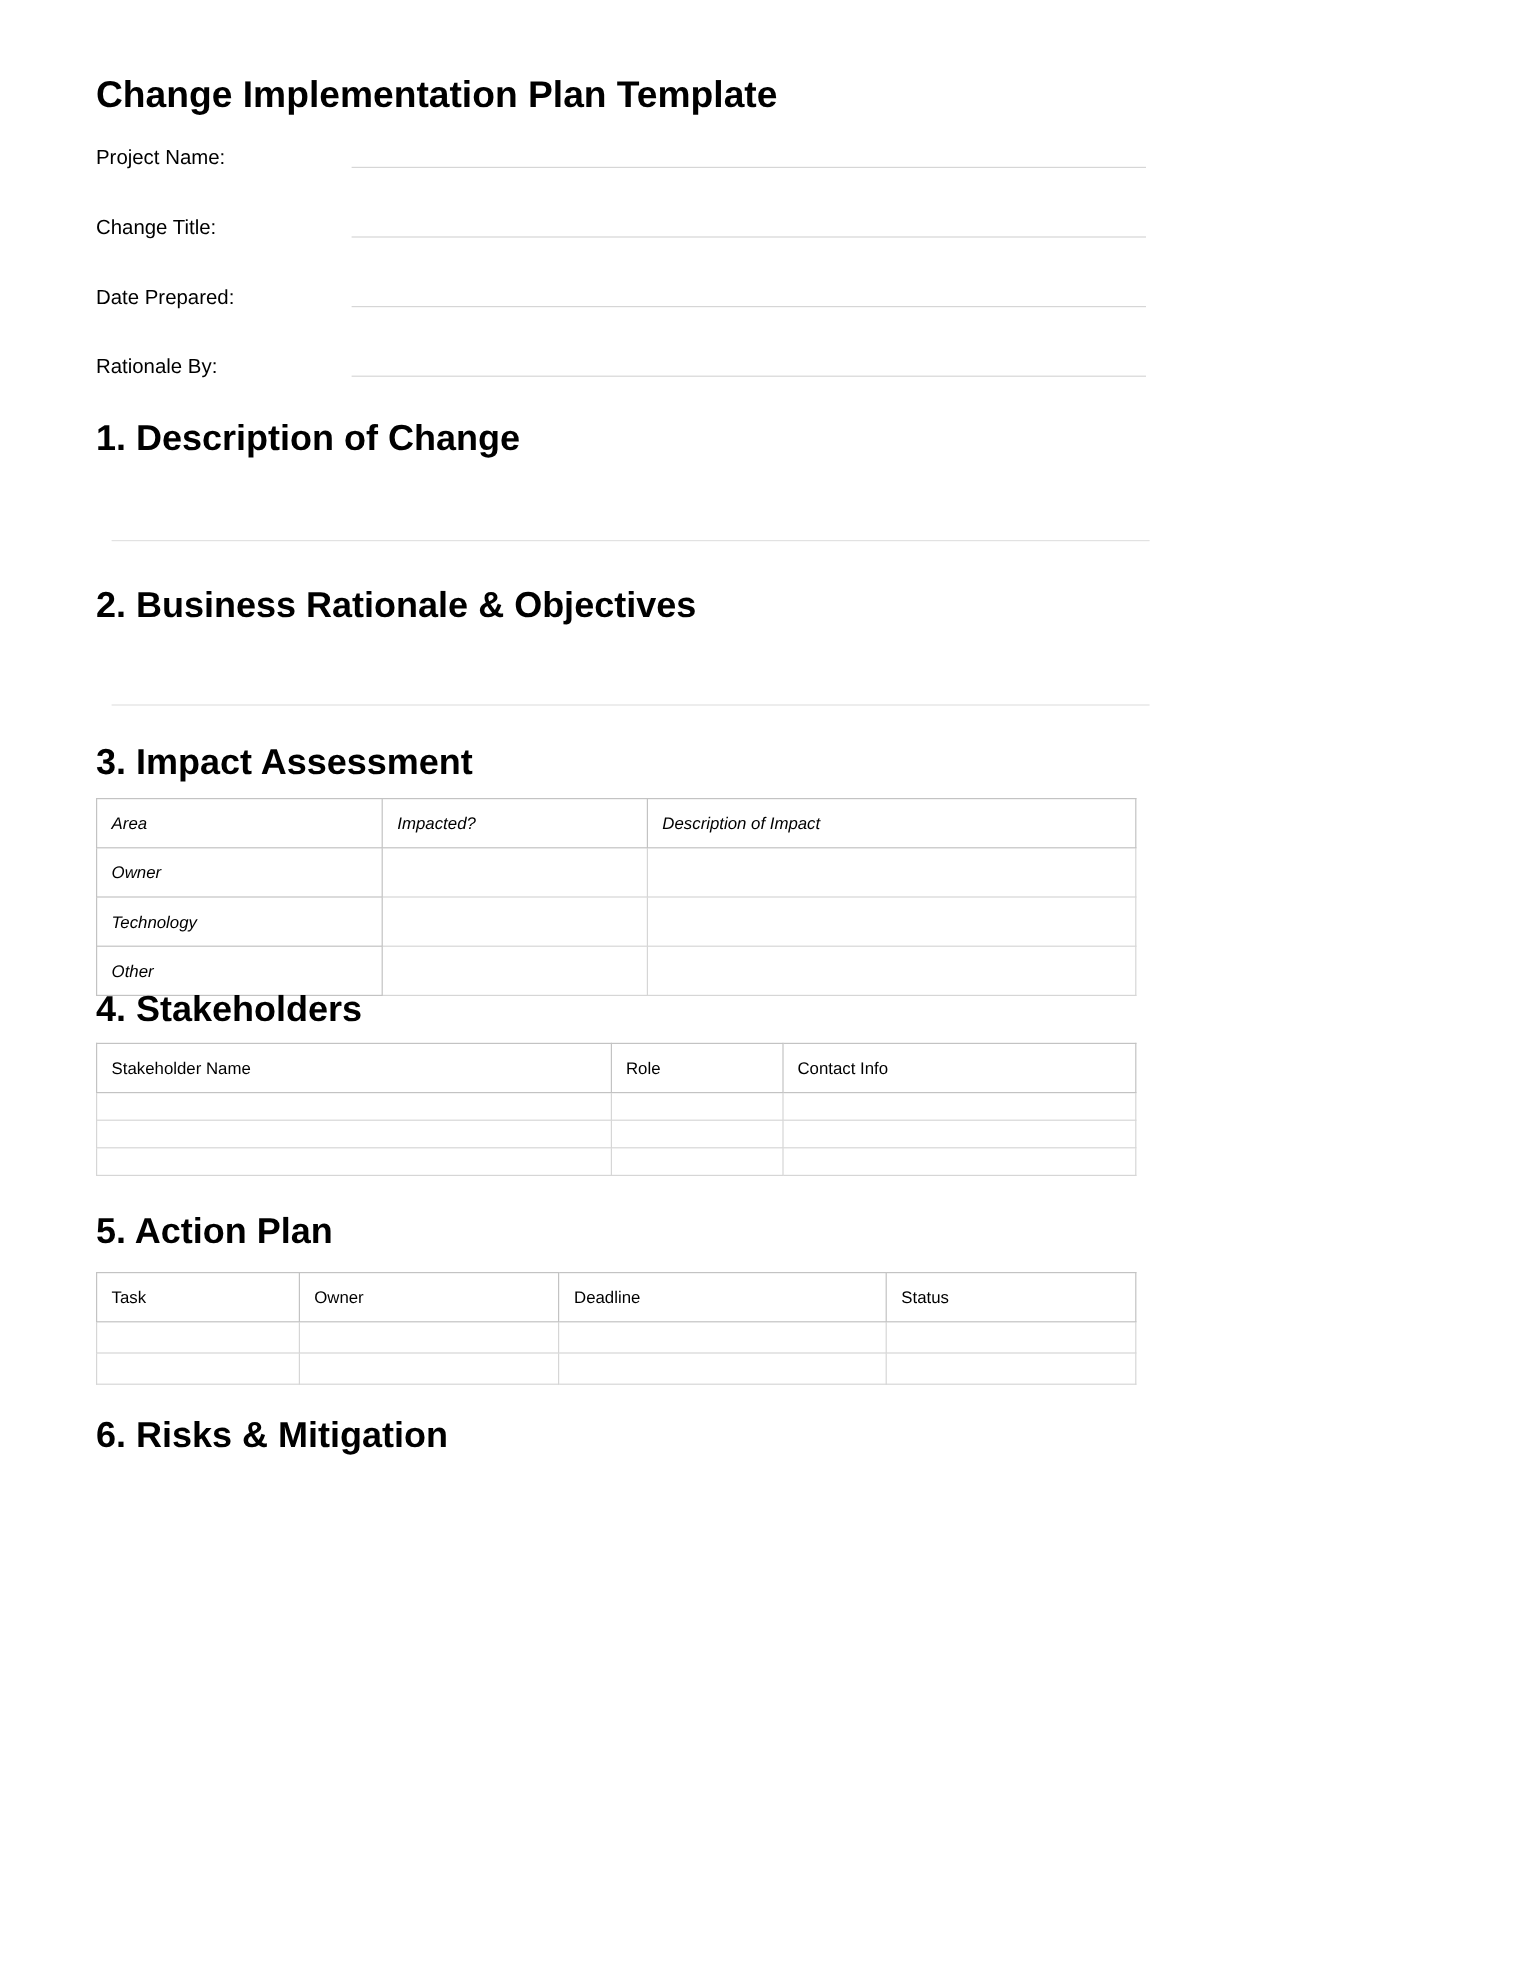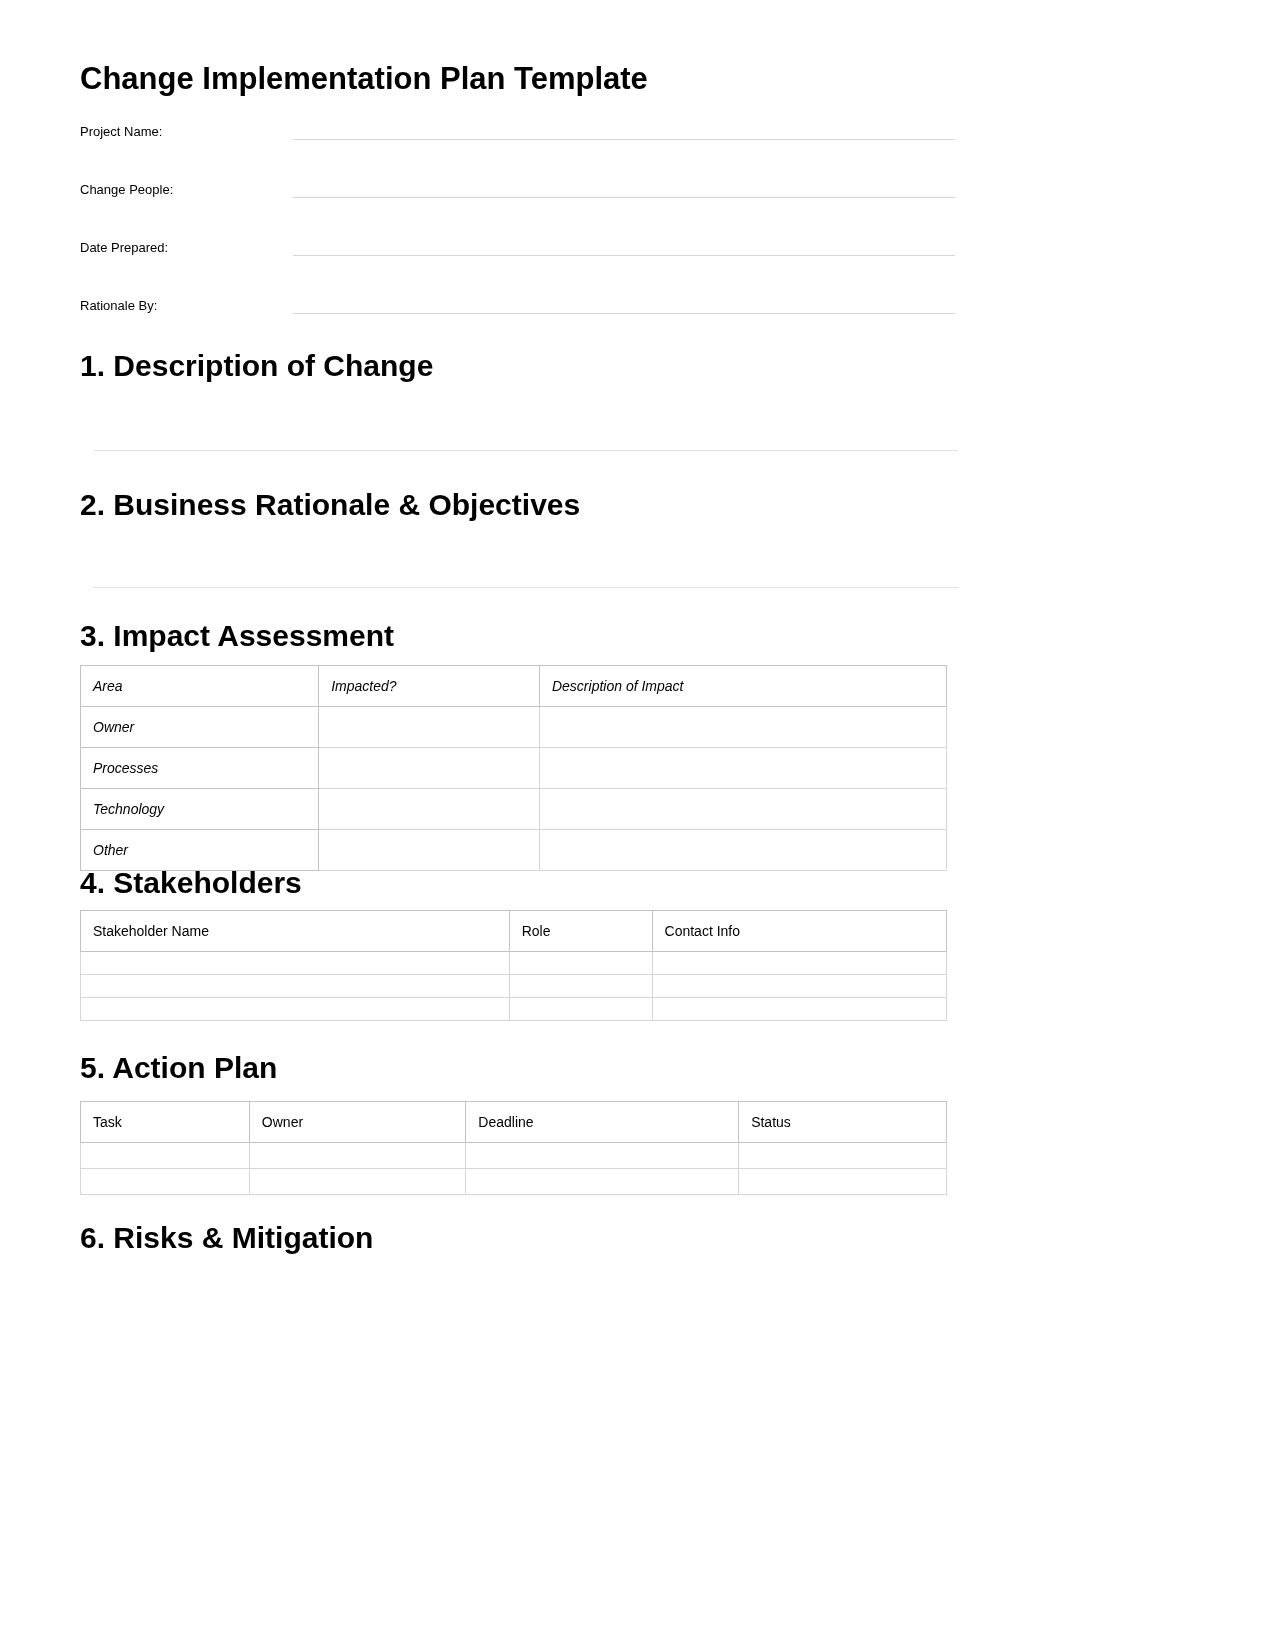--- a/index.html
+++ b/index.html
@@ -30,21 +30,21 @@
     margin-top:60px;
     font-size:31px;
     line-height:38px;
     font-weight:700;
   }
   .fields{margin-top:24px;}
   .field-row{
     position:relative;
     height:20px;
     margin-bottom:38px;
-    font-size:13px;
+    font-size:17px;
     line-height:20px;
   }
   .field-label{position:absolute;left:0;top:0;}
   .field-line{
     position:absolute;
     left:213px;
     top:0;
     width:662px;
     height:18px;
     border-bottom:1px solid var(--field-underline);
@@ -101,21 +101,21 @@
   <div class="page">
 
     <h1 class="doc-title">Change Implementation Plan Template</h1>
 
     <div class="fields">
       <div class="field-row">
         <span class="field-label">Project Name:</span>
         <span class="field-line"></span>
       </div>
       <div class="field-row">
-        <span class="field-label">Change People:</span>
+        <span class="field-label">Change Title:</span>
         <span class="field-line"></span>
       </div>
       <div class="field-row">
         <span class="field-label">Date Prepared:</span>
         <span class="field-line"></span>
       </div>
       <div class="field-row">
         <span class="field-label">Rationale By:</span>
         <span class="field-line"></span>
       </div>
@@ -142,25 +142,20 @@
         <thead>
           <tr>
             <th>Area</th>
             <th>Impacted?</th>
             <th>Description of Impact</th>
           </tr>
         </thead>
         <tbody>
           <tr>
             <td>Owner</td>
-            <td class="empty"></td>
-            <td class="empty"></td>
-          </tr>
-          <tr>
-            <td>Processes</td>
             <td class="empty"></td>
             <td class="empty"></td>
           </tr>
           <tr>
             <td>Technology</td>
             <td class="empty"></td>
             <td class="empty"></td>
           </tr>
           <tr>
             <td>Other</td>

